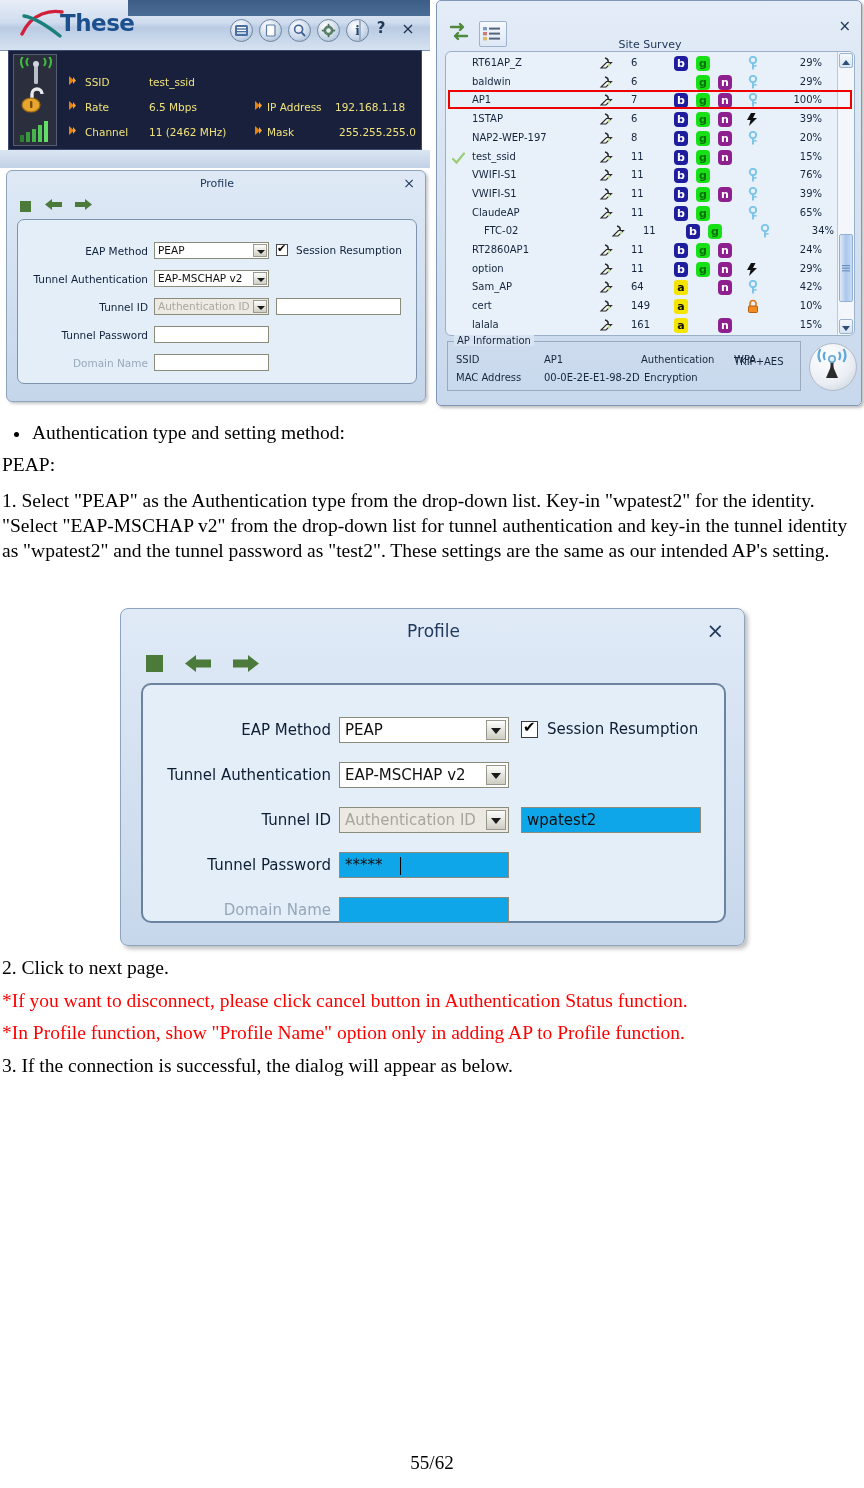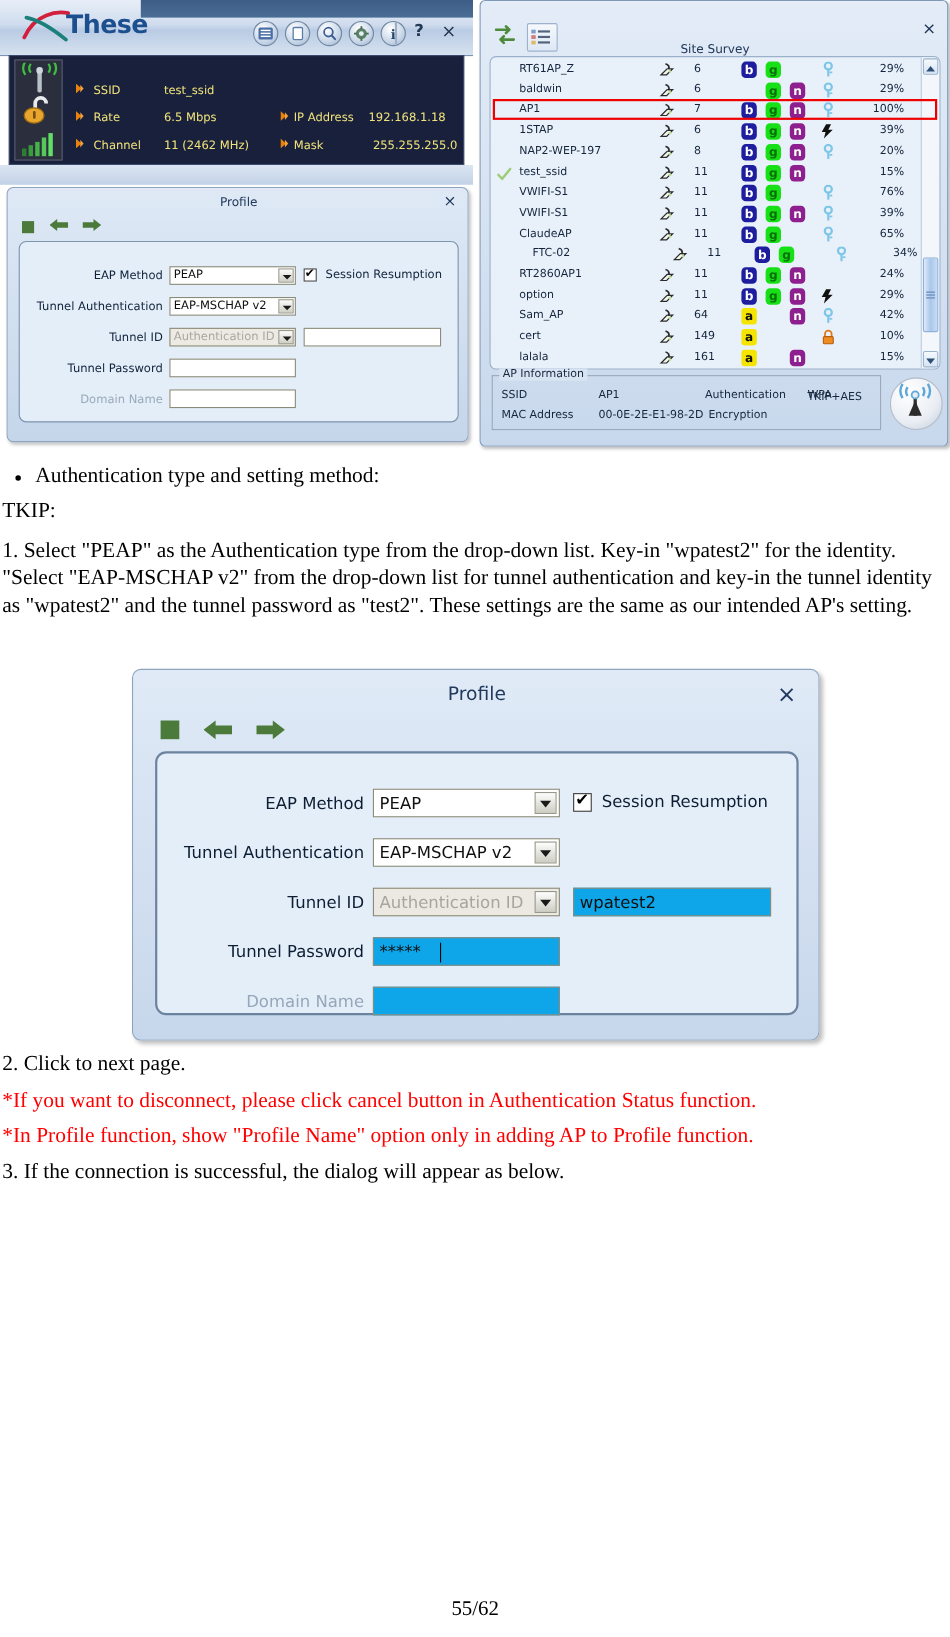--- a/index.html
+++ b/index.html
@@ -776,21 +776,21 @@
     <div class="ps-label" style="left:22px;top:109px;width:108px">Tunnel Password</div>
     <div class="ps-input" style="left:136px;top:106px;width:115px"></div>
 
     <div class="ps-label dim" style="left:40px;top:137px;width:90px">Domain Name</div>
     <div class="ps-input" style="left:136px;top:134px;width:115px"></div>
   </div>
 </div>
 
 <div id="bullet-dot"></div>
 <div class="doc-text" style="left:32px;top:420px;width:800px">Authentication type and setting method:</div>
-<div class="doc-text" style="left:2px;top:452px;width:800px">TKIP:</div>
+<div class="doc-text" style="left:2px;top:452px;width:800px">PEAP:</div>
 <div class="doc-text" style="left:2px;top:488px;width:850px">1. Select "PEAP" as the Authentication type from the drop-down list. Key-in "wpatest2" for the identity. "Select "EAP-MSCHAP v2" from the drop-down list for tunnel authentication and key-in the tunnel identity as "wpatest2" and the tunnel password as "test2". These settings are the same as our intended AP's setting.</div>
 
 <div id="profile-large">
   <div id="pl-title">Profile</div>
   <div id="pl-close">×</div>
   <div id="pl-toolbar">
     <div style="position:absolute;left:0;top:5px">
       <svg width="19" height="19" viewBox="0 0 19 19">
           <rect x="1" y="1" width="17" height="17" fill="#4b7a3a"></rect>
         </svg>

